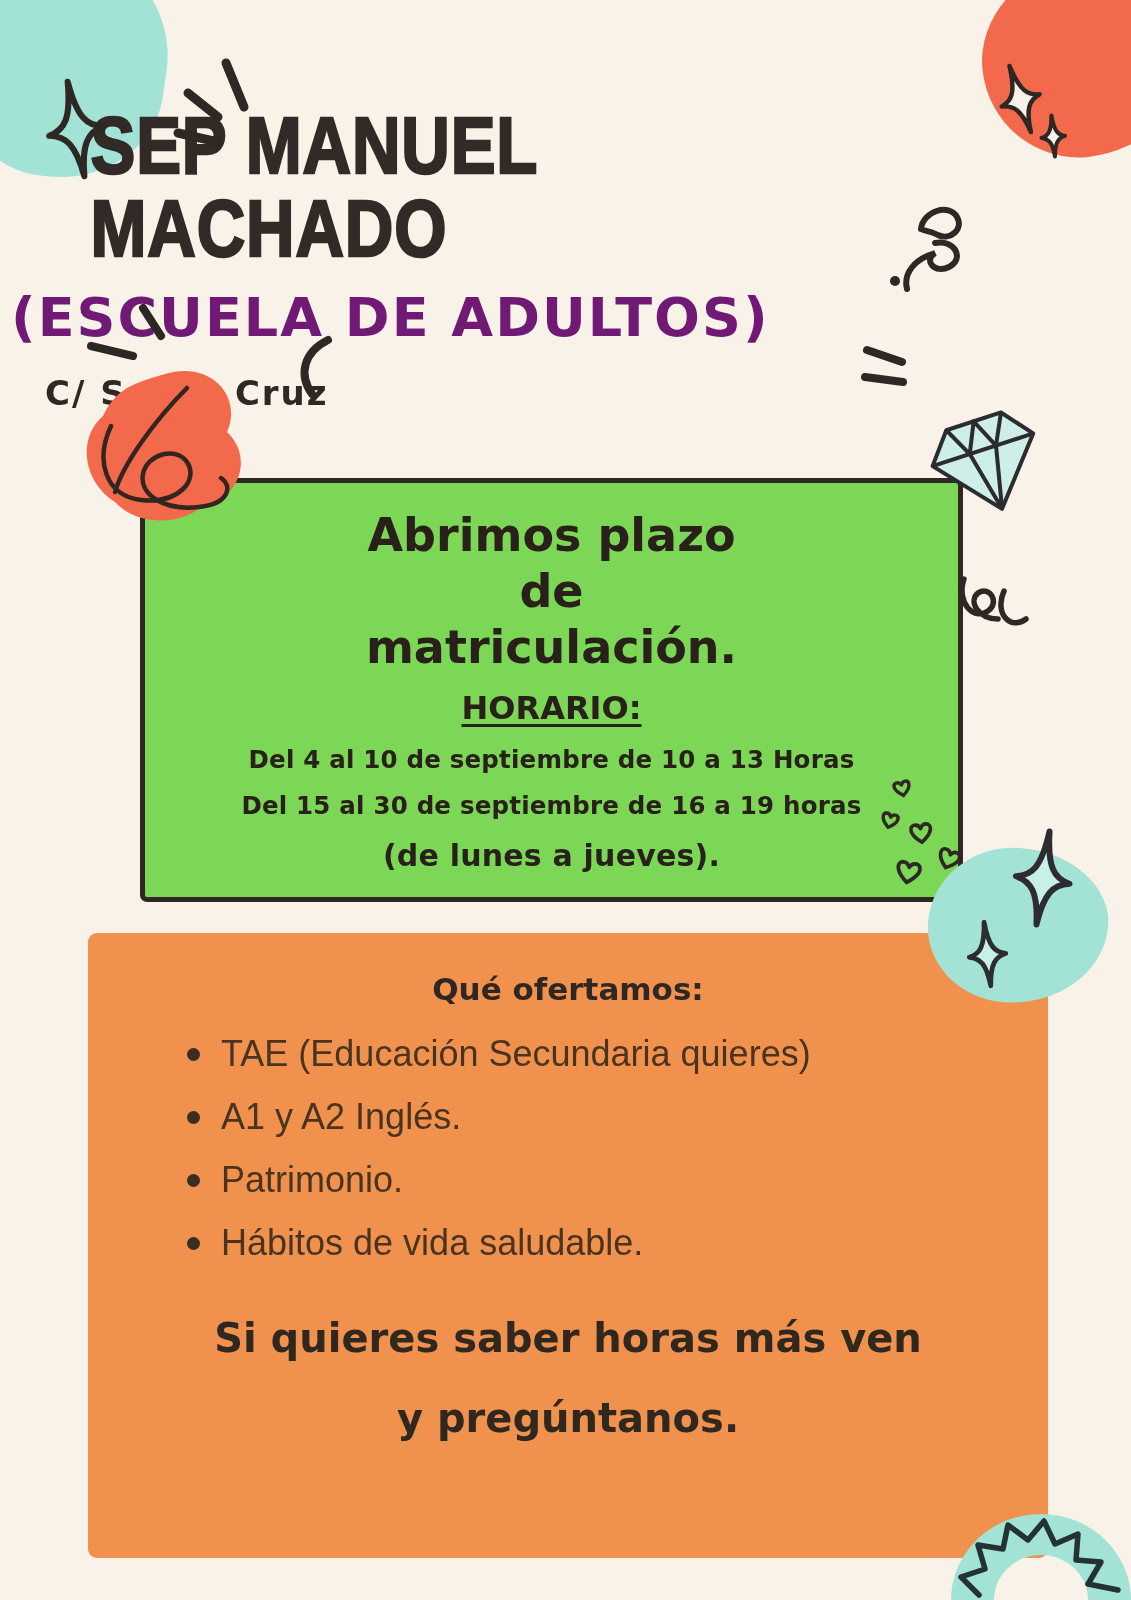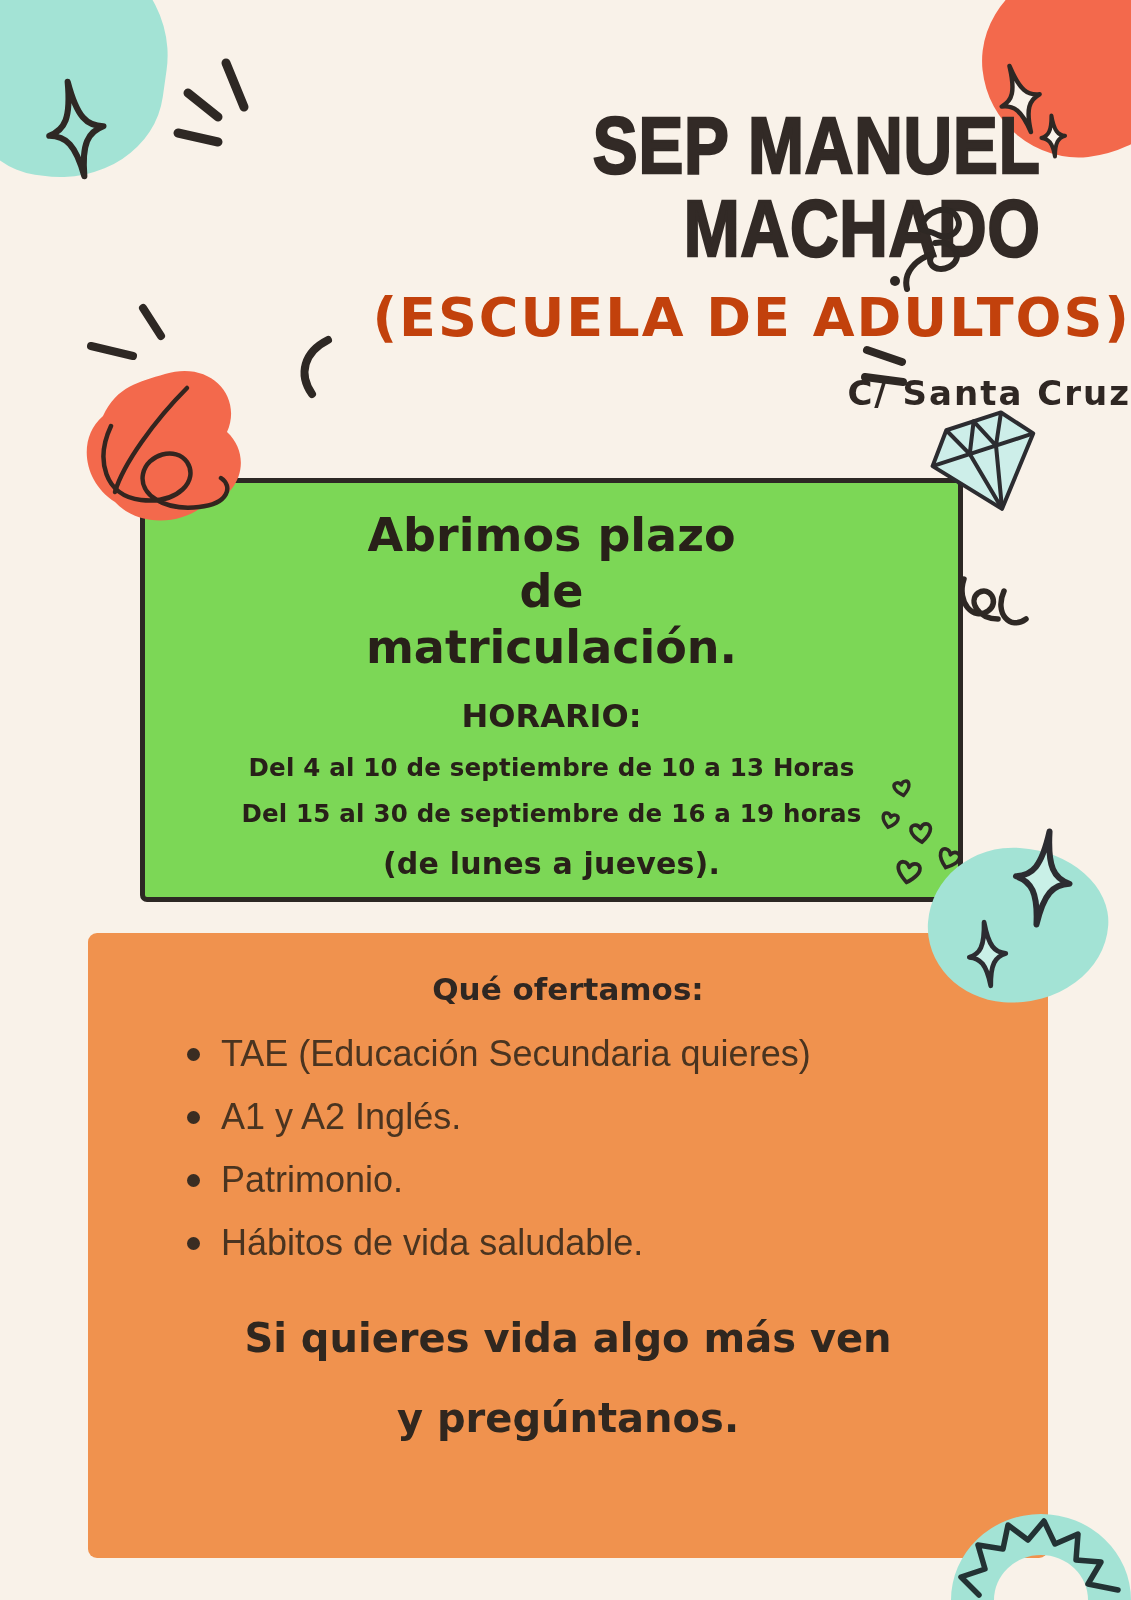--- a/index.html
+++ b/index.html
@@ -3,38 +3,38 @@
 <meta charset="utf-8">
 <style>
   html,body{margin:0;padding:0;}
   .poster{
     position:relative;width:1131px;height:1600px;overflow:hidden;
     background:#f9f2e9;color:#322a26;
   }
   .hand{font-family:"DejaVu Sans",sans-serif;font-weight:700;}
 
   
-  .header{position:absolute;top:104px;left:0;width:100%;text-align:right;z-index:2;}
+  .header{position:absolute;top:104px;left:0;width:100%;text-align:left;z-index:2;}
   .title-line{
     font-family:"Liberation Sans",sans-serif;font-weight:700;
     font-size:80px;line-height:1.04;letter-spacing:1px;color:#322a26;
     transform:scaleX(0.84);-webkit-text-stroke:2.5px #322a26;
   }
-  .subtitle{margin-top:16px;font-size:54px;letter-spacing:2px;color:#c2410c;}
+  .subtitle{margin-top:16px;font-size:54px;letter-spacing:2px;color:#701a75;margin-left:11px;}
   .address{margin-top:24px;font-size:34px;letter-spacing:2px;color:#2f2723;margin-left:45px;}
 
   
   .green-panel{
     position:absolute;left:140px;top:478px;width:823px;height:424px;
     background:#7cd756;border:5px solid #2d2824;border-radius:7px;
     box-sizing:border-box;text-align:center;z-index:1;color:#282019;
   }
   .gp-title{margin-top:24px;font-size:46px;line-height:1.22;}
-  .gp-horario{margin-top:22px;font-size:32px;display:inline-block;
-    text-decoration-thickness:3px;text-underline-offset:5px;}
+  .gp-horario{margin-top:14px;font-size:32px;display:inline-block;
+    text-decoration:underline;text-decoration-thickness:3px;text-underline-offset:5px;}
   .gp-lines{margin-top:10px;font-size:24.5px;line-height:1.85;letter-spacing:0.2px;}
   .gp-line-small{font-size:30px;}
 
   
   .orange-panel{
     position:absolute;left:88px;top:933px;width:960px;height:625px;
     background:#f0924e;border-radius:9px;z-index:1;
   }
   .op-title{margin-top:38px;text-align:center;font-size:31px;color:#2f2722;}
   .op-list{list-style:none;margin:26px 0 0 97px;padding:0;}
@@ -92,21 +92,21 @@
 
   <div class="orange-panel">
     <div class="op-title hand">Qué ofertamos:</div>
     <ul class="op-list">
       <li>TAE (Educación Secundaria quieres)</li>
       <li>A1 y A2 Inglés.</li>
       <li>Patrimonio.</li>
       <li>Hábitos de vida saludable.</li>
     </ul>
     <div class="op-footer hand">
-      <div>Si quieres vida algo más ven</div>
+      <div>Si quieres saber horas más ven</div>
       <div>y pregúntanos.</div>
     </div>
   </div>
 
   <svg class="deco" style="left:45px;top:78px" width="62" height="102" viewBox="0 0 60 100">
     <path d="M30,3 C33,39 41,49 57,52 C41,55 33,65 30,97 C27,65 19,55 3,52 C19,49 27,39 30,3 Z" fill="none" stroke="#2e2824" stroke-width="6" stroke-linejoin="round" transform="rotate(-10 30 50)"></path>
   </svg>
 
   <svg class="deco" style="left:170px;top:55px" width="90" height="95" viewBox="0 0 90 95">
     <g stroke="#2e2824" stroke-width="9" stroke-linecap="round">

